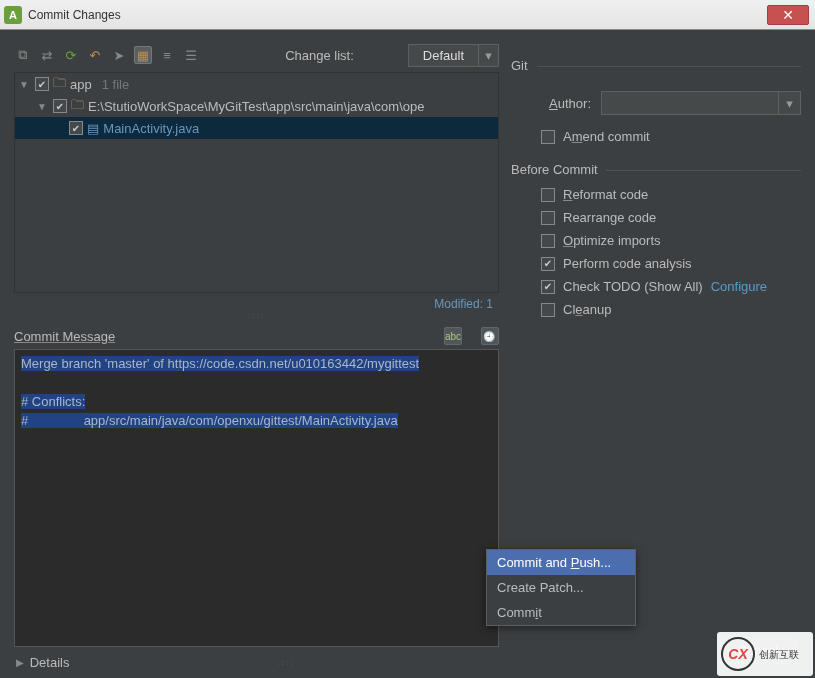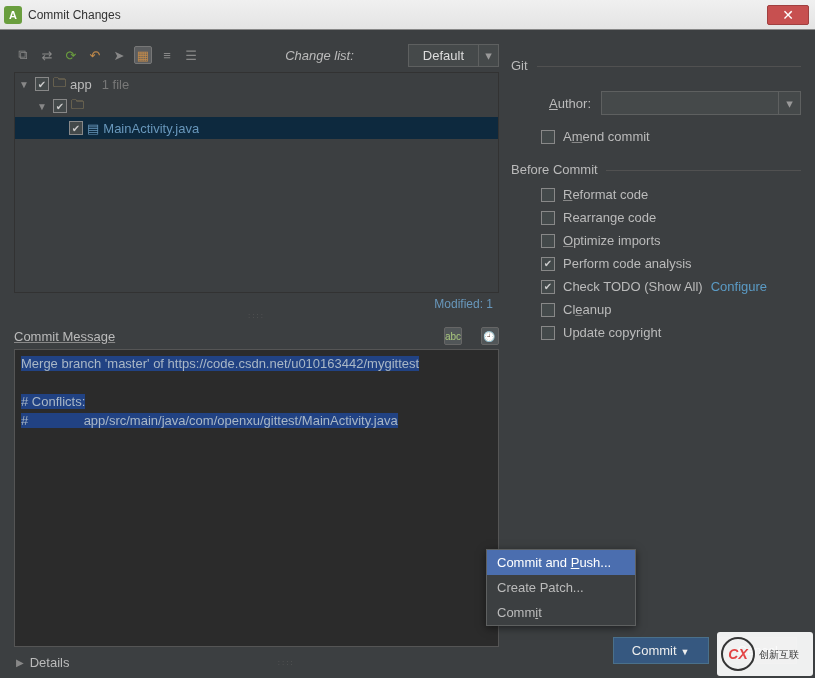--- a/index.html
+++ b/index.html
@@ -13,21 +13,21 @@
 .content { position: absolute; top: 30px; left: 0; right: 0; bottom: 0; background: #3c3f41; padding: 14px 14px 0 14px; display:flex; gap: 12px; }
 
 .left { flex: 1; display: flex; flex-direction: column; min-width: 0; }
 .right { width: 290px; display: flex; flex-direction: column; }
 
 .toolbar-row { display: flex; align-items: center; height: 28px; gap: 6px; padding-bottom: 6px; }
 .toolbar-row .icons { display: flex; gap: 6px; align-items: center; }
 .toolbar-row .icons span { width: 18px; height: 18px; display: inline-flex; align-items: center; justify-content: center; color: #888; cursor: pointer; }
 .toolbar-row .icons span.active { background: #5b5d5f; border: 1px solid #777; border-radius: 2px; }
 .toolbar-row .spacer { flex: 1; }
-.toolbar-row .changelist-label { color: #bbb; margin-right: 8px; font-style: italic; }
+.toolbar-row .changelist-label { color: #bbb; margin-right: 8px; }
 .dropdown { display: flex; padding-left: 40px; }
 .dropdown .dd-main { background: #45494a; border: 1px solid #5e6060; padding: 3px 14px; color: #ddd; }
 .dropdown .dd-arrow { background: #45494a; border: 1px solid #5e6060; border-left: 0; width: 20px; display:flex;align-items:center;justify-content:center;color:#999; }
 
 .tree { flex: 1; background: #3c3f41; border: 1px solid #323232; overflow: hidden; min-height: 210px; }
 .tree-row { display: flex; align-items: center; height: 22px; padding-left: 4px; gap: 4px; color: #bbb; }
 .tree-row .arrow { width: 12px; color: #888; font-size: 10px; }
 .tree-row .cb { width: 14px; height: 14px; border: 1px solid #888; display: inline-flex; align-items: center; justify-content: center; font-size: 10px; color: #ccc; background:#43494a; }
 .tree-row .cb.checked::after { content: "✔"; }
 .tree-row .folder-icon { color: #b9a16b; }
@@ -113,20 +113,21 @@
         <span class="arrow">▼</span>
         <span class="cb checked"></span>
         <span class="folder-icon">🗀</span>
         <span class="name">app</span>
         <span class="count">1 file</span>
       </div>
       <div class="tree-row" style="padding-left:22px">
         <span class="arrow">▼</span>
         <span class="cb checked"></span>
         <span class="folder-icon">🗀</span>
+        <span class="name">E:\StutioWorkSpace\MyGitTest\app\src\main\java\com\ope</span>
       </div>
       <div class="tree-row sel" style="padding-left:54px">
         <span class="cb checked"></span>
         <span class="file-icon">▤</span>
         <span class="name link">MainActivity.java</span>
       </div>
     </div>
     <div class="modified-line">Modified: 1</div>
     <div class="grip">::::</div>
 
@@ -187,34 +188,29 @@
     </div>
     <div class="check-row">
       <span class="cb checked"></span>
       <span>Check TODO (Show All)</span>
       <span class="link">Configure</span>
     </div>
     <div class="check-row">
       <span class="cb"></span>
       <span>Cl<span class="u">e</span>anup</span>
     </div>
-    <div class="check-row">
-      <span class="cb"></span>
-      <span>Update copyright</span>
-    </div>
   </div>
 </div>
 
 <div class="popup">
   <div class="item sel">Commit and <span style="text-decoration:underline">P</span>ush...</div>
   <div class="item">Create Patch...</div>
   <div class="item">Comm<span style="text-decoration:underline">i</span>t</div>
 </div>
 
 <div class="button-row">
-  <div class="btn primary"><span>Commit</span><span class="caret">▼</span></div>
   <div class="btn">Cancel</div>
 </div>
 
 <div class="watermark">
   <div class="circ">CX</div>
   <div class="txt">创新互联</div>
 </div>
 
 </body></html>

